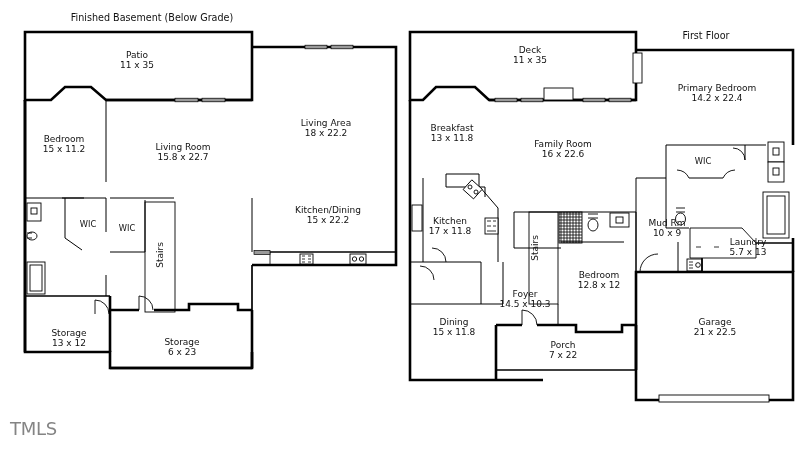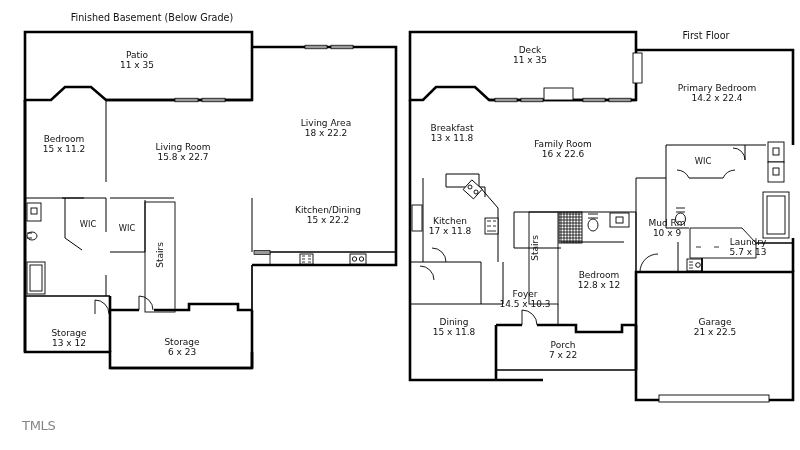--- a/index.html
+++ b/index.html
@@ -40,24 +40,24 @@
     font-size: 9px;
     fill: #111111;
     text-anchor: middle;
     dominant-baseline: alphabetic;
   }
   .label.small { font-size: 8.3px; }
   .label.title { font-size: 9.6px; }
   .label.vert  { font-size: 9px; }
   .watermark {
     position: absolute;
-    left: 16px;
+    left: 4px;
     top: 418px;
     font-family: "DejaVu Sans", "Liberation Sans", sans-serif;
-    font-size: 13px;
+    font-size: 18px;
     letter-spacing: -0.3px;
     color: #6f6f6f;
     opacity: 0.85;
     user-select: none;
   }
 </style>
 </head>
 <body>
 
 <div id="plan-root">

